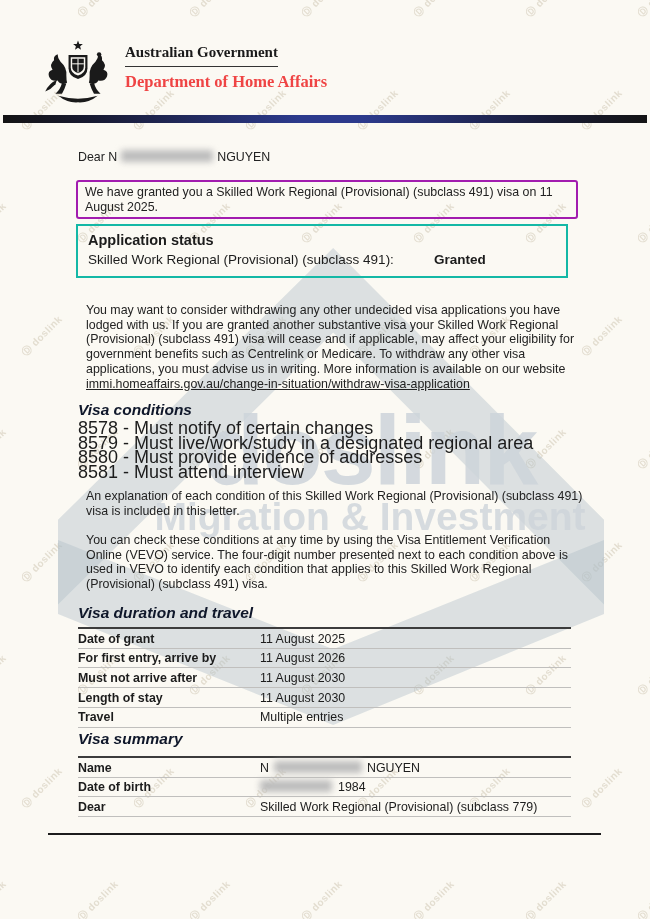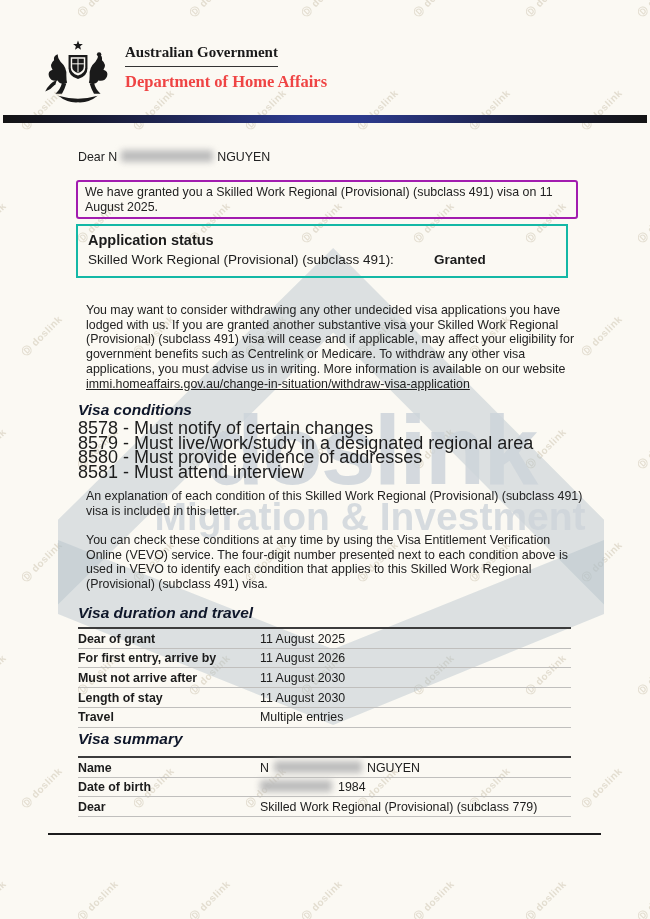--- a/index.html
+++ b/index.html
@@ -195,21 +195,21 @@
       <div>8579 - Must live/work/study in a designated regional area</div>
       <div>8580 - Must provide evidence of addresses</div>
       <div>8581 - Must attend interview</div>
     </div>
     <div class="para body-text" style="top:489px;">An explanation of each condition of this Skilled Work Regional (Provisional) (subclass 491) visa is included in this letter.</div>
     <div class="para body-text" style="top:533px;">You can check these conditions at any time by using the Visa Entitlement Verification Online (VEVO) service. The four-digit number presented next to each condition above is used in VEVO to identify each condition that applies to this Skilled Work Regional (Provisional) (subclass 491) visa.</div>
 
     <div class="h2" style="top:604px;">Visa duration and travel</div>
     <div class="tbl" style="top:627px;">
       <div class="row">
-        <div class="lbl">Dear of grant</div>
+        <div class="lbl">Date of grant</div>
         <div class="val">11 August 2025</div>
       </div>
       <div class="row">
         <div class="lbl">For first entry, arrive by</div>
         <div class="val">11 August 2026</div>
       </div>
       <div class="row">
         <div class="lbl">Must not arrive after</div>
         <div class="val">11 August 2030</div>
       </div>

